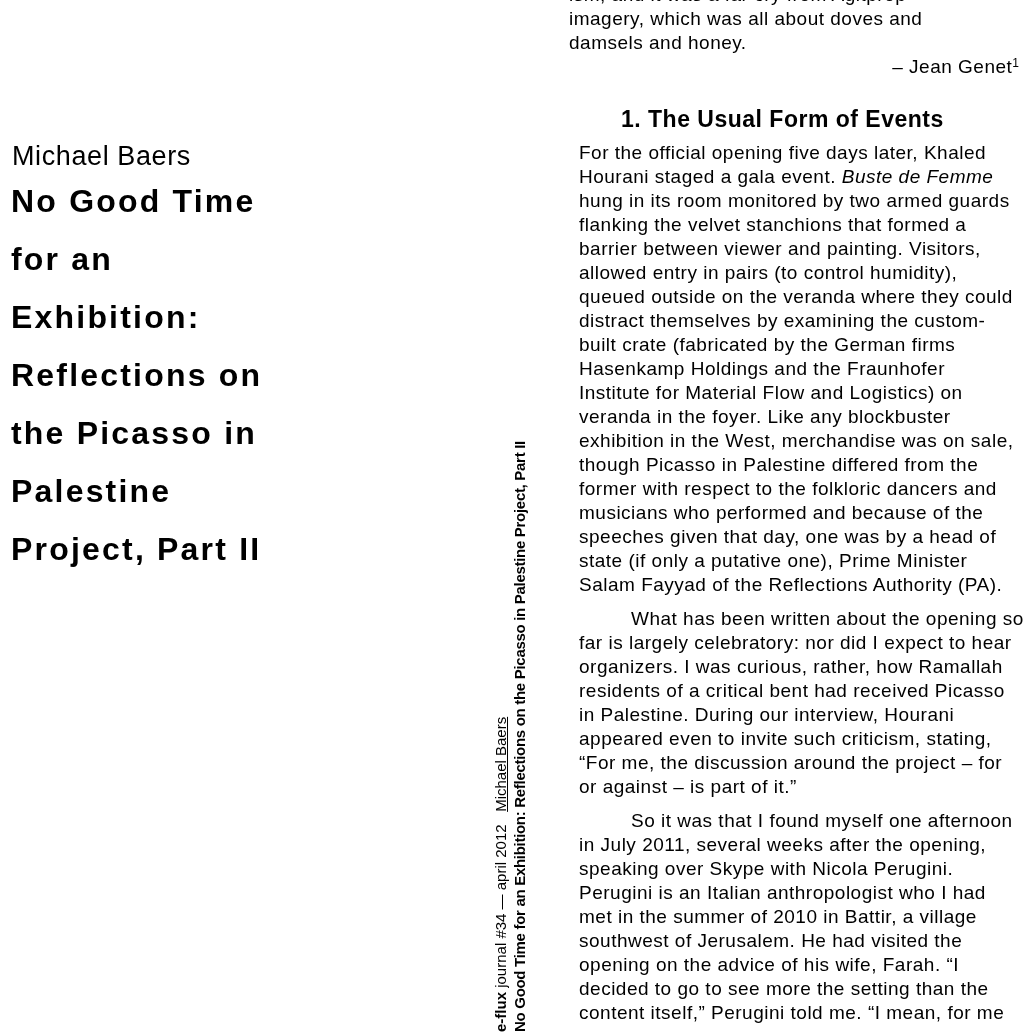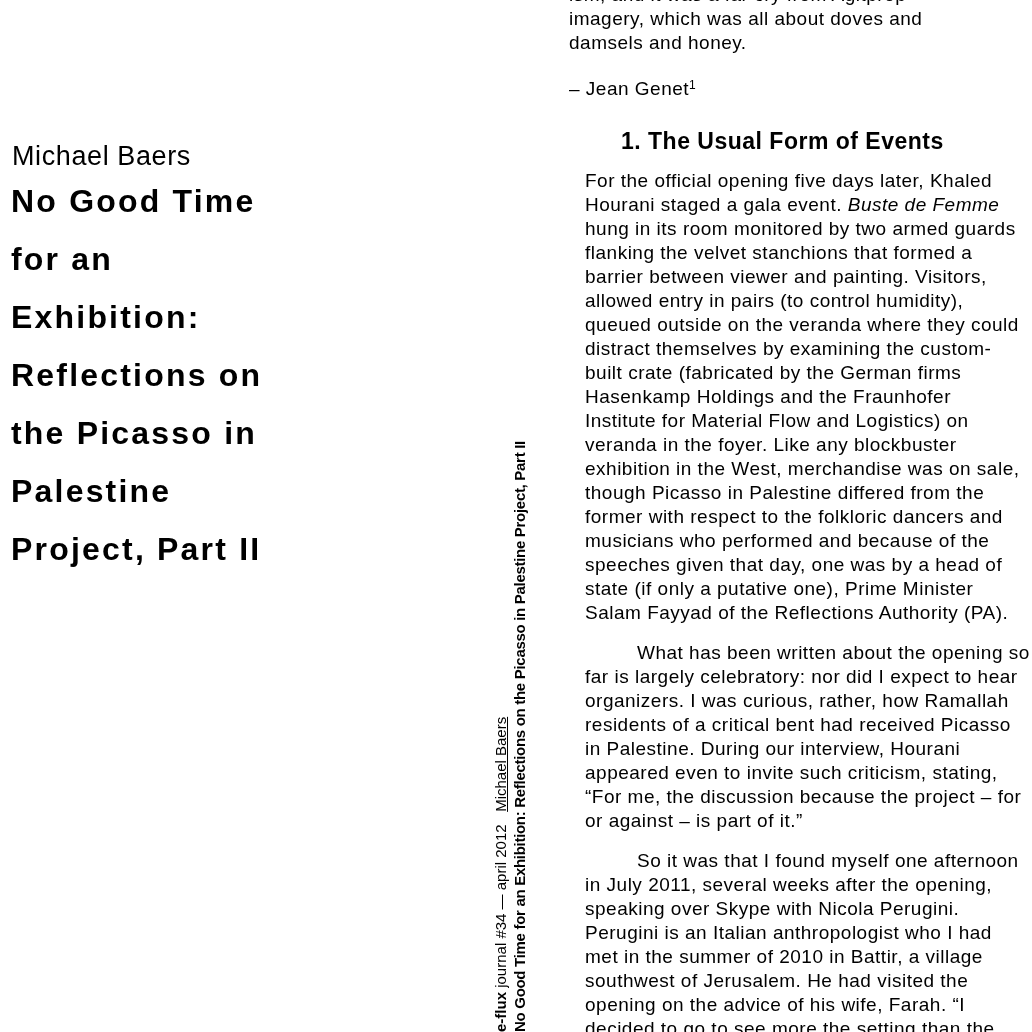--- a/index.html
+++ b/index.html
@@ -50,30 +50,30 @@
     position: absolute;
     left: 569px;
     top: -17px;
     width: 450px;
     font-size: 19px;
     line-height: 24px;
     letter-spacing: 0.5px;
   }
   .body-col .line { white-space: pre; height: 24px; }
   .epigraph { margin-left: 52px; }
-  .attribution { margin-top: 22px; text-align: left; white-space: pre; }
+  .attribution { text-align: right; white-space: pre; }
   .section-heading {
     margin: 28px 0 0 0;
     padding-left: 52px;
     font-size: 23px;
     font-weight: bold;
     line-height: 24px;
     white-space: pre;
   }
-  .para { margin: 16px; }
+  .para { margin: 10px; }
   .para.indent-first .line:first-child { padding-left: 52px; }
   sup { font-size: 12px; line-height: 0; vertical-align: 6px; letter-spacing: 0; }
   .seg-u { text-decoration: underline; }
   .seg-i { font-style: italic; }
   .seg-b { font-weight: bold; }
 </style>
 </head>
 <body>
 
 <div class="page">
@@ -128,21 +128,21 @@
         <div class="line">Salam Fayyad of the Reflections Authority (PA).</div>
       </div>
 
     <div class="para indent-first">
         <div class="line">What has been written about the opening so</div>
         <div class="line">far is largely celebratory: nor did I expect to hear</div>
         <div class="line">organizers. I was curious, rather, how Ramallah</div>
         <div class="line">residents of a critical bent had received Picasso</div>
         <div class="line">in Palestine. During our interview, Hourani</div>
         <div class="line">appeared even to invite such criticism, stating,</div>
-        <div class="line">“For me, the discussion because the project – for</div>
+        <div class="line">“For me, the discussion around the project – for</div>
         <div class="line">or against – is part of it.”</div>
       </div>
 
     <div class="para indent-first">
         <div class="line">So it was that I found myself one afternoon</div>
         <div class="line">in July 2011, several weeks after the opening,</div>
         <div class="line">speaking over Skype with Nicola Perugini.</div>
         <div class="line">Perugini is an Italian anthropologist who I had</div>
         <div class="line">met in the summer of 2010 in Battir, a village</div>
         <div class="line">southwest of Jerusalem. He had visited the</div>

